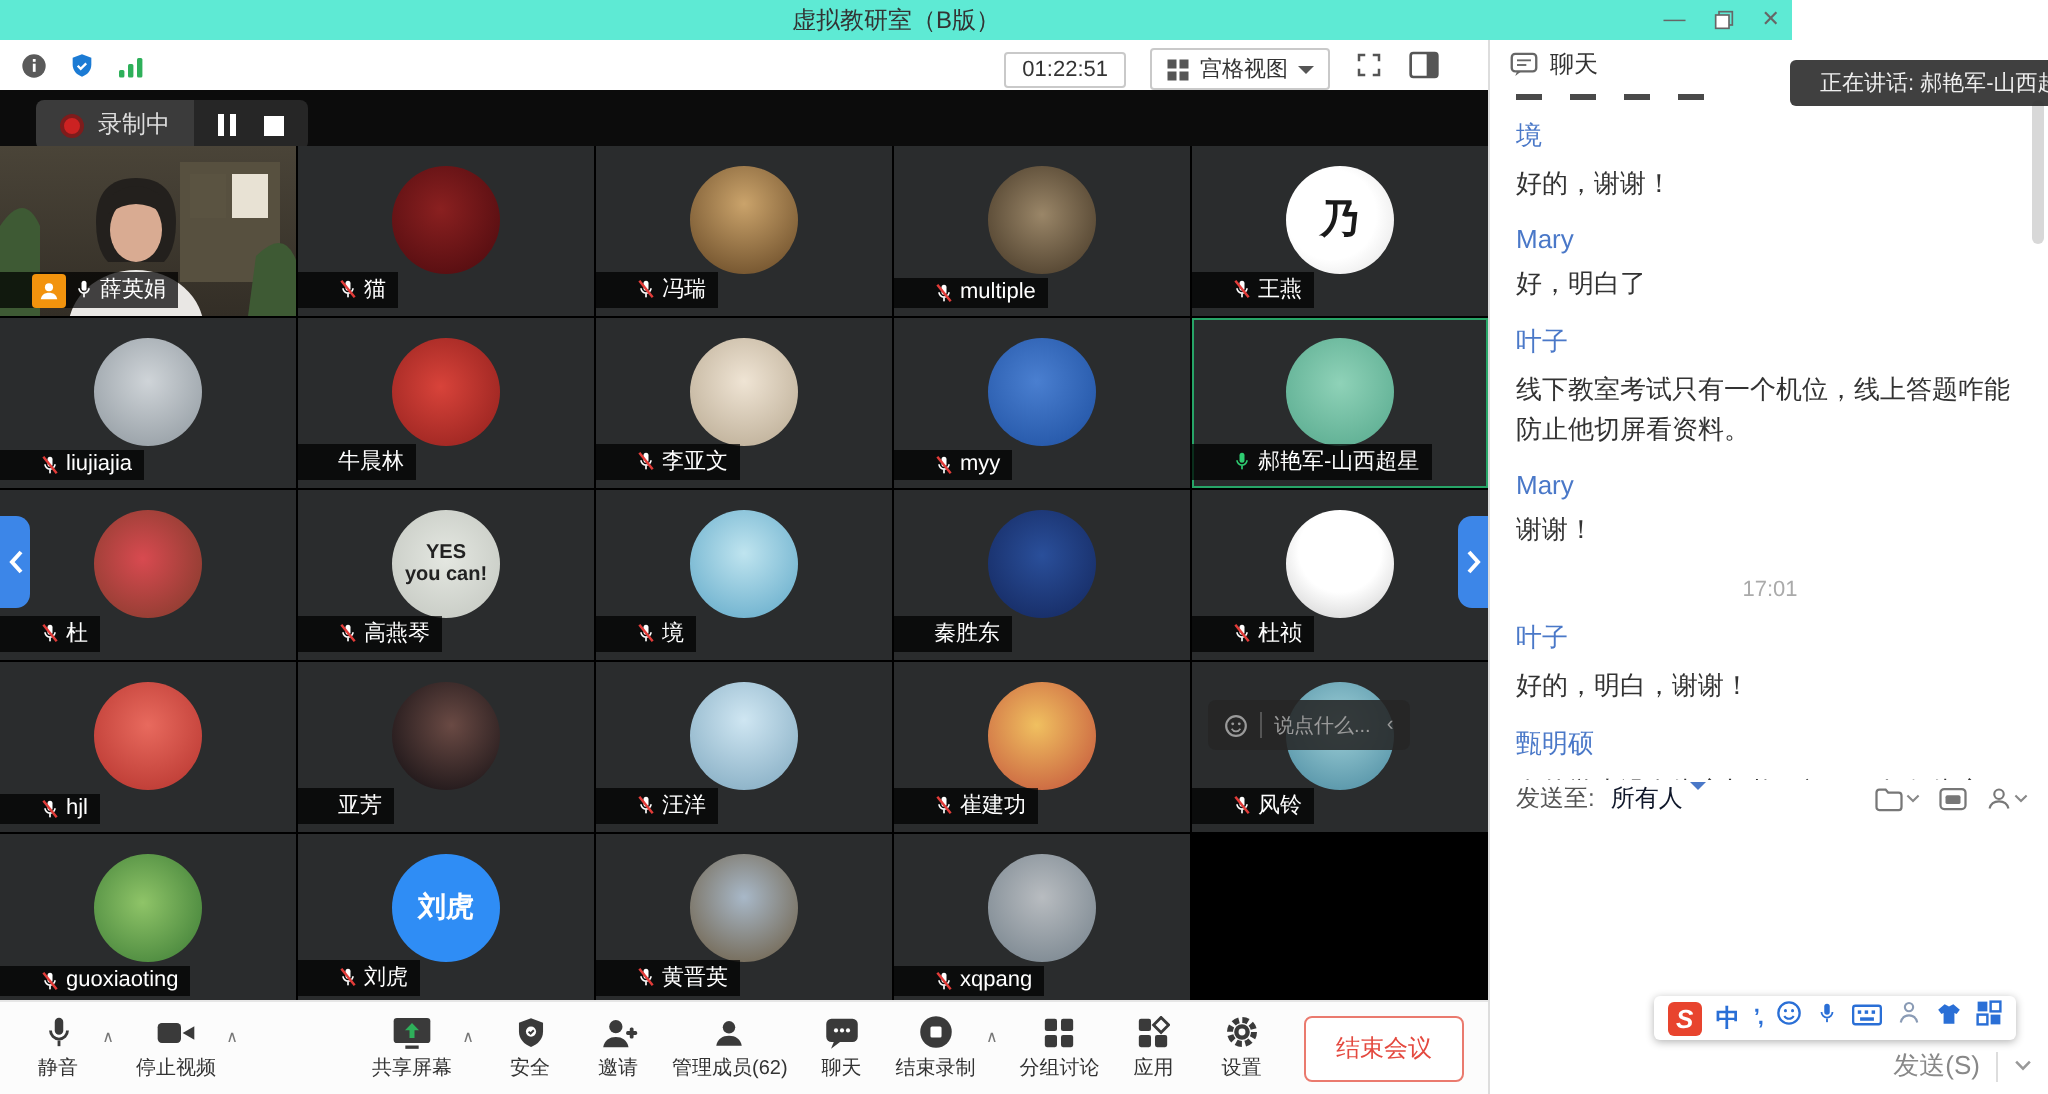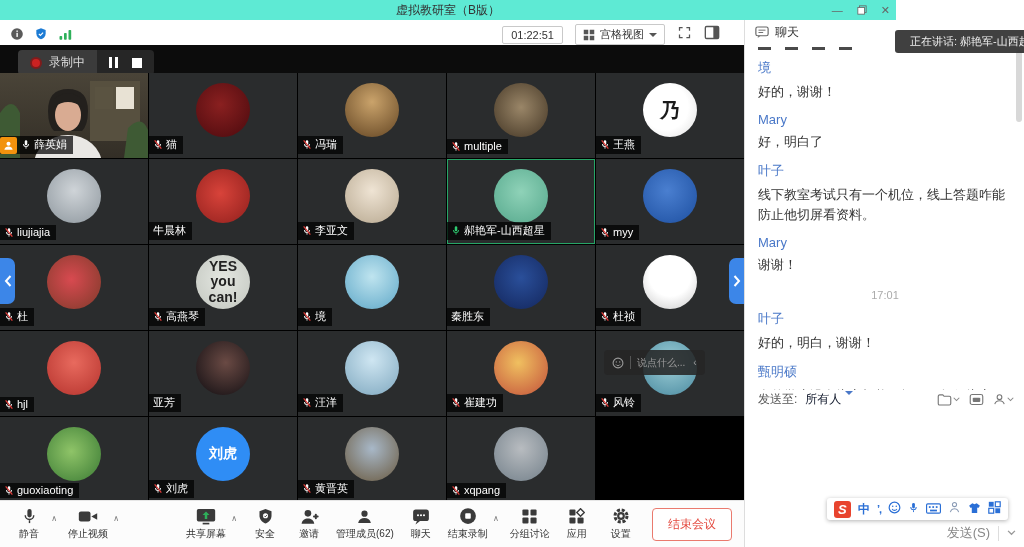--- a/index.html
+++ b/index.html
@@ -19,21 +19,21 @@
   .timer-box { border:1px solid #c9c9c9; border-radius:2px; font-size:11px; color:#333; padding:2px 8px; background:#fff; }
   .view-box { border:1px solid #c9c9c9; border-radius:2px; font-size:11px; color:#333; padding:2px 7px; display:flex; align-items:center; gap:5px; background:#fff; }
   .caret-down { width:0; height:0; border-left:4px solid transparent; border-right:4px solid transparent; border-top:4px solid #555; }
 
   
   .video-area { position:absolute; top:45px; left:0; width:744px; height:455px; background:#0c0c0c; overflow:hidden; }
   .grid { position:absolute; top:28px; left:0; width:744px; display:grid; grid-template-columns:repeat(5,1fr); grid-auto-rows:85px; gap:1px; background:#000; }
   .tile { position:relative; background:#2a2c2d; overflow:hidden; cursor:default; }
   .tile.active { box-shadow:inset 0 0 0 1px #27a567; }
   .avatar { position:absolute; left:50%; top:10px; transform:translateX(-50%); width:54px; height:54px; border-radius:50%; display:flex; align-items:center; justify-content:center; text-align:center; }
-  .name-label { position:absolute; left:0; bottom:4px; background:rgba(0,0,0,0.72); color:#fff; font-size:11px; padding:1px 6px 2px 4px; display:flex; align-items:center; gap:3px; white-space:nowrap; max-width:97%; overflow:hidden; }
+  .name-label { position:absolute; left:0; bottom:4px; background:rgba(0,0,0,0.72); color:#fff; font-size:11px; padding:1px 6px 2px 20px; display:flex; align-items:center; gap:3px; white-space:nowrap; max-width:97%; overflow:hidden; }
   .host-badge { width:17px; height:17px; background:#f2930d; border-radius:2px; display:flex; align-items:center; justify-content:center; margin:-1px 1px -2px -4px; }
   .video-bg { position:absolute; inset:0; }
 
   .rec-overlay { position:absolute; top:5px; left:18px; height:25px; display:flex; align-items:stretch; border-radius:4px; overflow:hidden; }
   .rec-a { display:flex; align-items:center; gap:7px; background:rgba(85,85,85,0.65); padding:0 12px; color:#ddd; font-size:12px; }
   .rec-b { display:flex; align-items:center; gap:14px; background:rgba(45,45,45,0.8); padding:0 12px; }
   .rec-dot { width:12px; height:12px; border-radius:50%; border:2px solid #7e1c1c; background:#c22; }
   .pause-ic { display:flex; gap:3px; } .pause-ic i { width:3px; height:11px; background:#fff; }
   .stop-ic { width:10px; height:10px; background:#fff; }
 
@@ -263,63 +263,63 @@
             <svg width="10" height="11" viewBox="0 0 24 24">
               <path fill="#fff" d="M12 14a3 3 0 0 0 3-3V5a3 3 0 0 0-6 0v6a3 3 0 0 0 3 3z"></path>
               <path fill="#fff" d="M5 11a7 7 0 0 0 14 0h-2a5 5 0 0 1-10 0H5z"></path>
               <rect x="11" y="18" width="2" height="4" fill="#fff"></rect>
               <line x1="4" y1="2" x2="20" y2="22" stroke="#e23c39" stroke-width="3"></line>
             </svg>
           </span>
           <span>李亚文</span>
         </div>
       </div>
+      <div class="tile">
+        <div class="avatar" style="background:radial-gradient(circle at 45% 40%, #4a7fd0, #1d4fa0);font-weight:bold; white-space:pre-line; line-height:1.1;"></div>
+        <div class="name-label">
+          <span style="display:flex">
+            <svg width="10" height="11" viewBox="0 0 24 24">
+              <path fill="#fff" d="M12 14a3 3 0 0 0 3-3V5a3 3 0 0 0-6 0v6a3 3 0 0 0 3 3z"></path>
+              <path fill="#fff" d="M5 11a7 7 0 0 0 14 0h-2a5 5 0 0 1-10 0H5z"></path>
+              <rect x="11" y="18" width="2" height="4" fill="#fff"></rect>
+              <line x1="4" y1="2" x2="20" y2="22" stroke="#e23c39" stroke-width="3"></line>
+            </svg>
+          </span>
+          <span>myy</span>
+        </div>
+      </div>
       <div class="tile active">
         <div class="avatar" style="background:radial-gradient(circle at 50% 42%, #8fd2b8, #55a88c);font-weight:bold; white-space:pre-line; line-height:1.1;"></div>
         <div class="name-label">
           <span style="display:flex">
             <svg width="10" height="11" viewBox="0 0 24 24">
               <path fill="#2ecc71" d="M12 14a3 3 0 0 0 3-3V5a3 3 0 0 0-6 0v6a3 3 0 0 0 3 3z"></path>
               <path fill="#2ecc71" d="M5 11a7 7 0 0 0 14 0h-2a5 5 0 0 1-10 0H5z"></path>
               <rect x="11" y="18" width="2" height="4" fill="#2ecc71"></rect>
             </svg>
           </span>
           <span>郝艳军-山西超星</span>
         </div>
       </div>
       <div class="tile">
-        <div class="avatar" style="background:radial-gradient(circle at 45% 40%, #4a7fd0, #1d4fa0);font-weight:bold; white-space:pre-line; line-height:1.1;"></div>
-        <div class="name-label">
-          <span style="display:flex">
-            <svg width="10" height="11" viewBox="0 0 24 24">
-              <path fill="#fff" d="M12 14a3 3 0 0 0 3-3V5a3 3 0 0 0-6 0v6a3 3 0 0 0 3 3z"></path>
-              <path fill="#fff" d="M5 11a7 7 0 0 0 14 0h-2a5 5 0 0 1-10 0H5z"></path>
-              <rect x="11" y="18" width="2" height="4" fill="#fff"></rect>
-              <line x1="4" y1="2" x2="20" y2="22" stroke="#e23c39" stroke-width="3"></line>
-            </svg>
-          </span>
-          <span>myy</span>
-        </div>
-      </div>
-      <div class="tile">
         <div class="avatar" style="background:radial-gradient(circle at 45% 45%, #d84a50, #7e3a2a);font-weight:bold; white-space:pre-line; line-height:1.1;"></div>
         <div class="name-label">
           <span style="display:flex">
             <svg width="10" height="11" viewBox="0 0 24 24">
               <path fill="#fff" d="M12 14a3 3 0 0 0 3-3V5a3 3 0 0 0-6 0v6a3 3 0 0 0 3 3z"></path>
               <path fill="#fff" d="M5 11a7 7 0 0 0 14 0h-2a5 5 0 0 1-10 0H5z"></path>
               <rect x="11" y="18" width="2" height="4" fill="#fff"></rect>
               <line x1="4" y1="2" x2="20" y2="22" stroke="#e23c39" stroke-width="3"></line>
             </svg>
           </span>
           <span>杜</span>
         </div>
       </div>
       <div class="tile">
-        <div class="avatar" style="background:radial-gradient(circle at 50% 45%, #e4e7e1, #c2c6bf);color:#222;font-size:14px;font-weight:bold; white-space:pre-line; line-height:1.1;">YES
+        <div class="avatar" style="background:radial-gradient(circle at 50% 45%, #e4e7e1, #c2c6bf);color:#222;font-size:10px;font-weight:bold; white-space:pre-line; line-height:1.1;">YES
 you can!</div>
         <div class="name-label">
           <span style="display:flex">
             <svg width="10" height="11" viewBox="0 0 24 24">
               <path fill="#fff" d="M12 14a3 3 0 0 0 3-3V5a3 3 0 0 0-6 0v6a3 3 0 0 0 3 3z"></path>
               <path fill="#fff" d="M5 11a7 7 0 0 0 14 0h-2a5 5 0 0 1-10 0H5z"></path>
               <rect x="11" y="18" width="2" height="4" fill="#fff"></rect>
               <line x1="4" y1="2" x2="20" y2="22" stroke="#e23c39" stroke-width="3"></line>
             </svg>
           </span>

